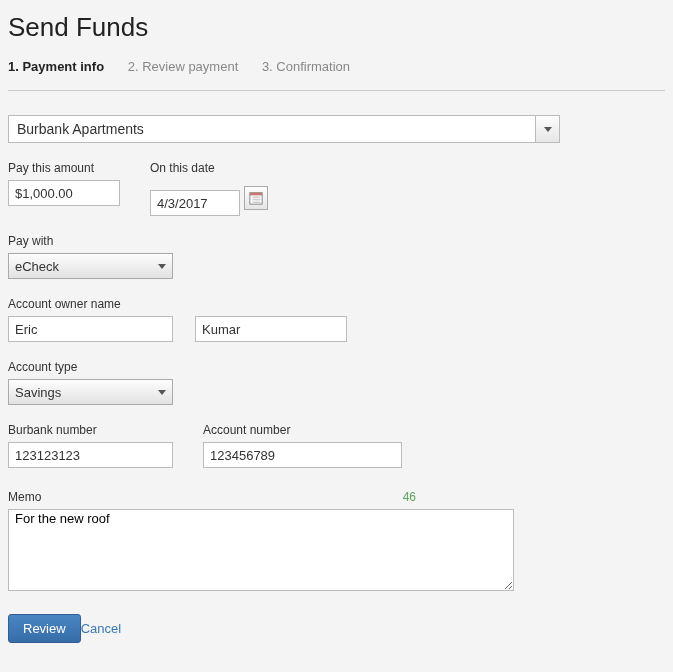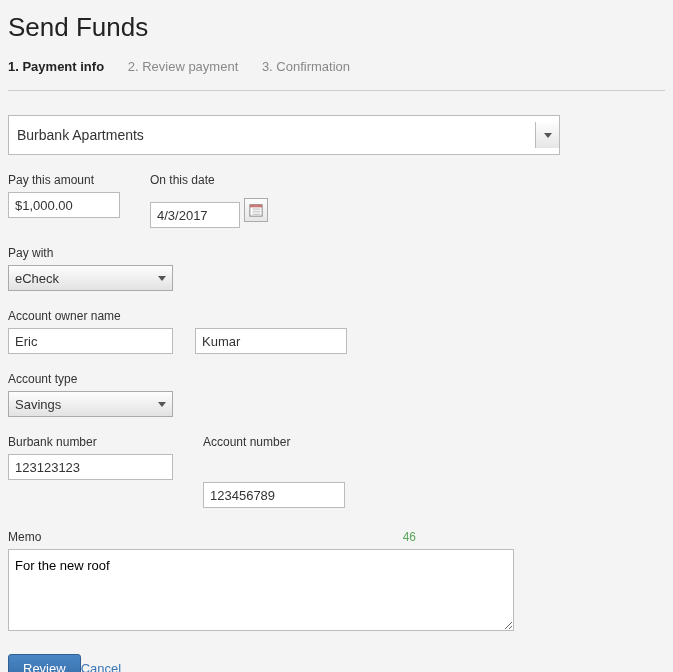--- a/index.html
+++ b/index.html
@@ -49,21 +49,21 @@
   input[type="text"] {
     height: 26px;
     border: 1px solid #bbb;
     background: #fff;
     padding: 0 6px;
     font-size: 13px;
     color: #333;
   }
   .big-select {
     width: 552px;
-    height: 40px;
+    height: 28px;
     border: 1px solid #bbb;
     background: #fff;
     display: flex;
     align-items: center;
     position: relative;
   }
   .big-select .text {
     flex: 1;
     padding: 0 8px;
     font-size: 14px;
@@ -102,21 +102,21 @@
     cursor: pointer;
   }
   .cal-icon {
     width: 14px; height: 14px;
   }
   textarea {
     width: 506px;
     height: 82px;
     border: 1px solid #bbb;
     background: #fff;
-    padding: 8px 6px;
+    padding: 1px 6px;
     font-size: 13px;
     font-family: inherit;
     resize: both;
   }
   .memo-row {
     position: relative;
     width: 408px;
   }
   .memo-count {
     position: absolute;
@@ -227,21 +227,21 @@
   </div>
 </div>
 
 <div class="row" style="margin-bottom:22px">
   <div class="field">
     <label>Burbank number</label>
     <input type="text" style="width: 165px;" value="123123123">
   </div>
   <div class="field">
     <label>Account number</label>
-    <input type="text" style="width: 142px; margin-top: 28px;" value="123456789">
+    <input type="text" style="width: 199px;" value="123456789">
   </div>
 </div>
 
 <div class="field memo-row">
   <label>Memo</label>
   <span class="memo-count">46</span>
   <textarea style="">For the new roof</textarea>
 </div>
 
 <div class="actions">

